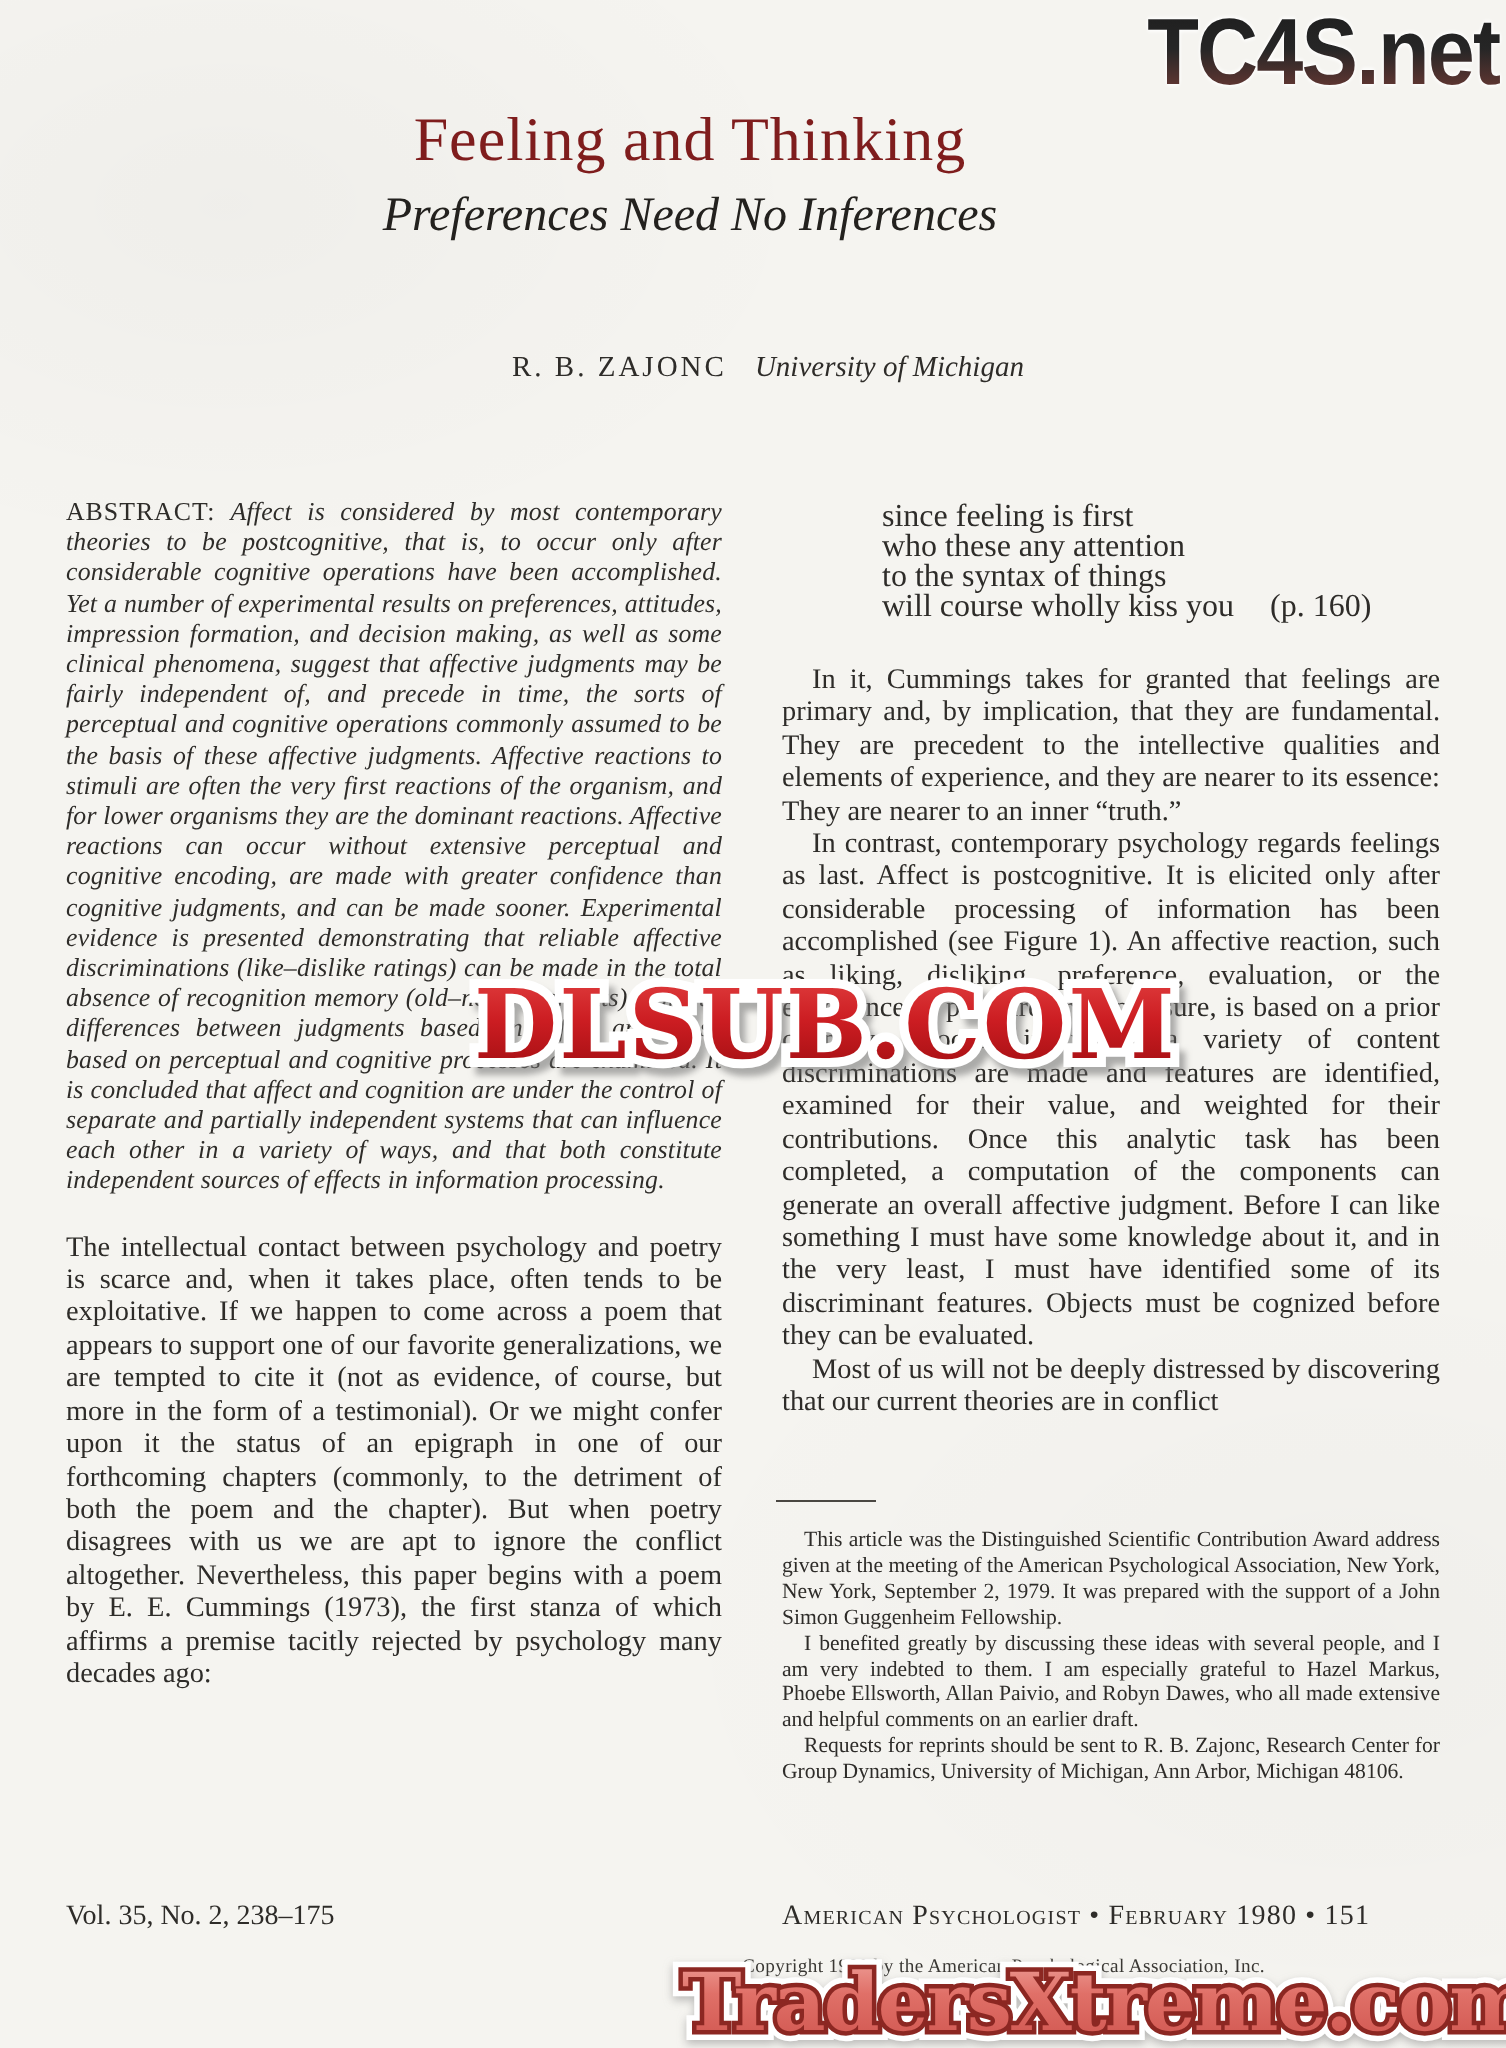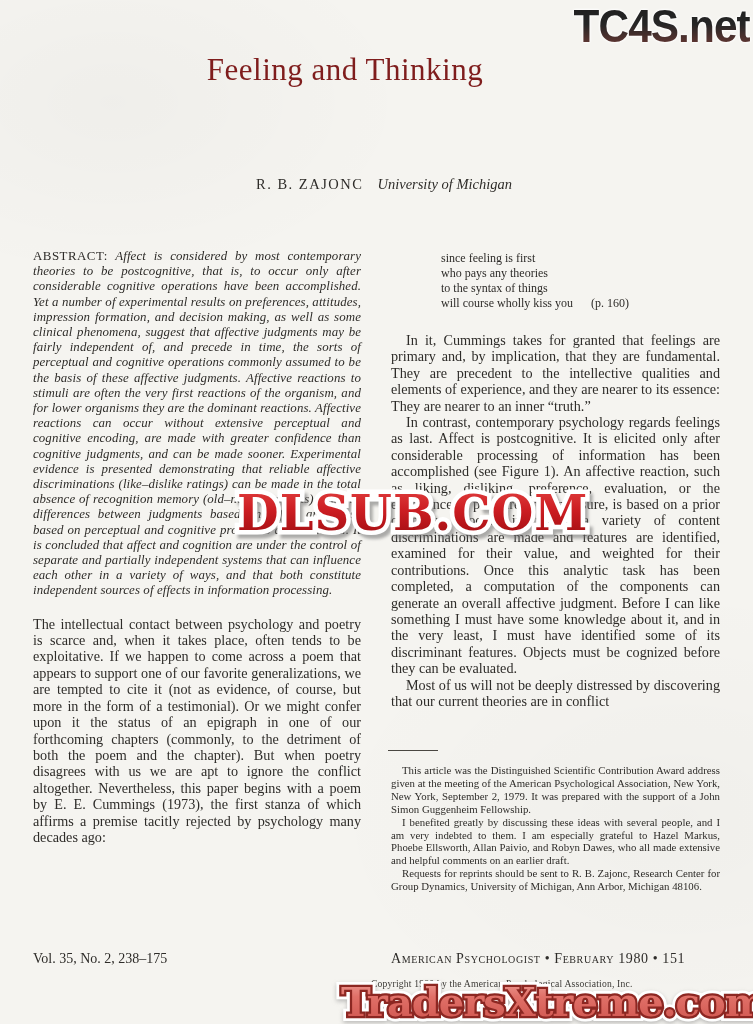--- a/index.html
+++ b/index.html
@@ -35,21 +35,21 @@
     font-style:italic; font-size:12.9px; line-height:15.2px;
     text-align:justify; letter-spacing:0.1px;
   }
   .abstract-label { font-style:normal; letter-spacing:0.5px; }
 
   .intro-par {
     margin-top:17px; font-size:14.2px; line-height:16.4px;
     text-align:justify;
   }
 
-  .poem { margin-left:50px; font-size:12px; line-height:15px; margin-top:2px; }
+  .poem { margin-left:50px; font-size:16px; line-height:15px; margin-top:2px; }
   .poem-line { white-space:nowrap; }
   .poem-cite { margin-left:18px; }
 
   .body-par { font-size:14.2px; line-height:16.4px; text-align:justify; }
   .body-par.indent { text-indent:15px; }
   .col-right .body-par:first-of-type { margin-top:21px; }
 
   .fn-rule { position:absolute; left:388px; top:750px; width:50px; border-top:1.2px solid #4a4742; }
   .footnotes { position:absolute; left:391px; top:764px; width:329px; }
   .footnote { font-size:10.8px; line-height:12.9px; text-align:justify; text-indent:11px; }
@@ -118,35 +118,36 @@
     }
   }
 </style>
 </head>
 <body>
 
 <div class="page">
 
   <div class="title-block">
     <div class="paper-title">Feeling and Thinking</div>
+    <div class="paper-subtitle">Preferences Need No Inferences</div>
   </div>
 
   <div class="author-line">
     <span class="author-name">R. B. ZAJONC</span><span class="author-affil">University of Michigan</span>
   </div>
 
   <div class="col-left">
     <p class="abstract"><span class="abstract-label">ABSTRACT:</span> <span>Affect is considered by most contemporary theories to be postcognitive, that is, to occur only after considerable cognitive operations have been accomplished.  Yet a number of experimental results on preferences, attitudes, impression formation, and decision making, as well as some clinical phenomena, suggest that affective judgments may be fairly independent of, and precede in time, the sorts of perceptual and cognitive operations commonly assumed to be the basis of these affective judgments.  Affective reactions to stimuli are often the very first reactions of the organism, and for lower organisms they are the dominant reactions.  Affective reactions can occur without extensive perceptual and cognitive encoding, are made with greater confidence than cognitive judgments, and can be made sooner.  Experimental evidence is presented demonstrating that reliable affective discriminations (like–dislike ratings) can be made in the total absence of recognition memory (old–new judgments).  Various differences between judgments based on affect and those based on perceptual and cognitive processes are examined.  It is concluded that affect and cognition are under the control of separate and partially independent systems that can influence each other in a variety of ways, and that both constitute independent sources of effects in information processing.</span></p>
     <p class="intro-par">The intellectual contact between psychology and poetry is scarce and, when it takes place, often tends to be exploitative.  If we happen to come across a poem that appears to support one of our favorite generalizations, we are tempted to cite it (not as evidence, of course, but more in the form of a testimonial).  Or we might confer upon it the status of an epigraph in one of our forthcoming chapters (commonly, to the detriment of both the poem and the chapter).  But when poetry disagrees with us we are apt to ignore the conflict altogether.  Nevertheless, this paper begins with a poem by E. E. Cummings (1973), the first stanza of which affirms a premise tacitly rejected by psychology many decades ago:</p>
   </div>
 
   <div class="col-right">
     <div class="poem">
       <div class="poem-line">since feeling is first</div>
-      <div class="poem-line">who pays any theories</div>
+      <div class="poem-line">who these any attention</div>
       <div class="poem-line">to the syntax of things</div>
       <div class="poem-line"><span>will course wholly kiss you</span><span class="poem-cite">(p. 160)</span></div>
     </div>
     <p class="body-par indent">In it, Cummings takes for granted that feelings are primary and, by implication, that they are fundamental.  They are precedent to the intellective qualities and elements of experience, and they are nearer to its essence: They are nearer to an inner “truth.”</p>
     <p class="body-par indent">In contrast, contemporary psychology regards feelings as last.  Affect is postcognitive.  It is elicited only after considerable processing of information has been accomplished (see Figure 1). An affective reaction, such as liking, disliking, preference, evaluation, or the experience of pleasure or displeasure, is based on a prior cognitive process in which a variety of content discriminations are made and features are identified, examined for their value, and weighted for their contributions.  Once this analytic task has been completed, a computation of the components can generate an overall affective judgment.  Before I can like something I must have some knowledge about it, and in the very least, I must have identified some of its discriminant features.  Objects must be cognized before they can be evaluated.</p>
     <p class="body-par indent">Most of us will not be deeply distressed by discovering that our current theories are in conflict</p>
   </div>
 
   <div class="fn-rule"></div>
   <div class="footnotes">

